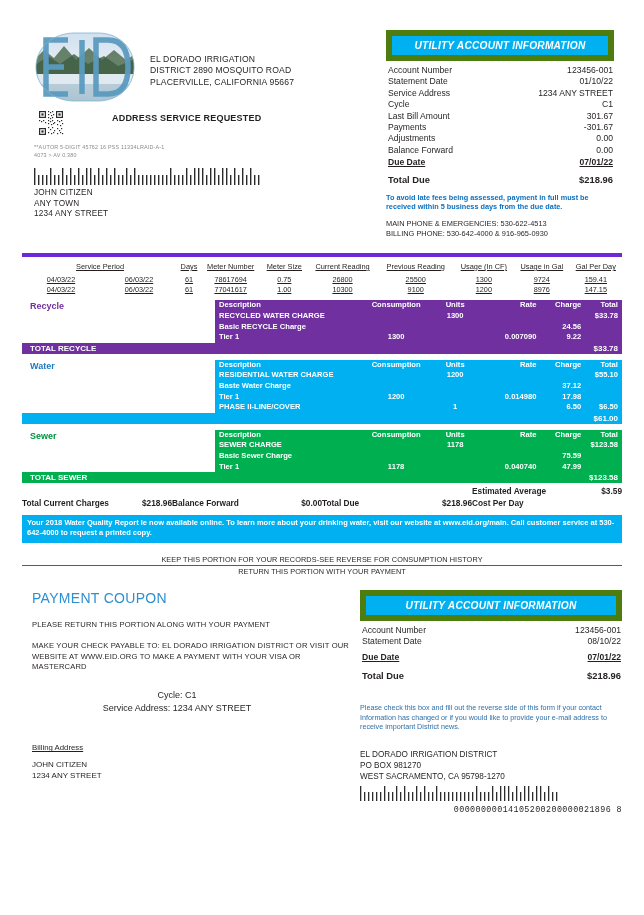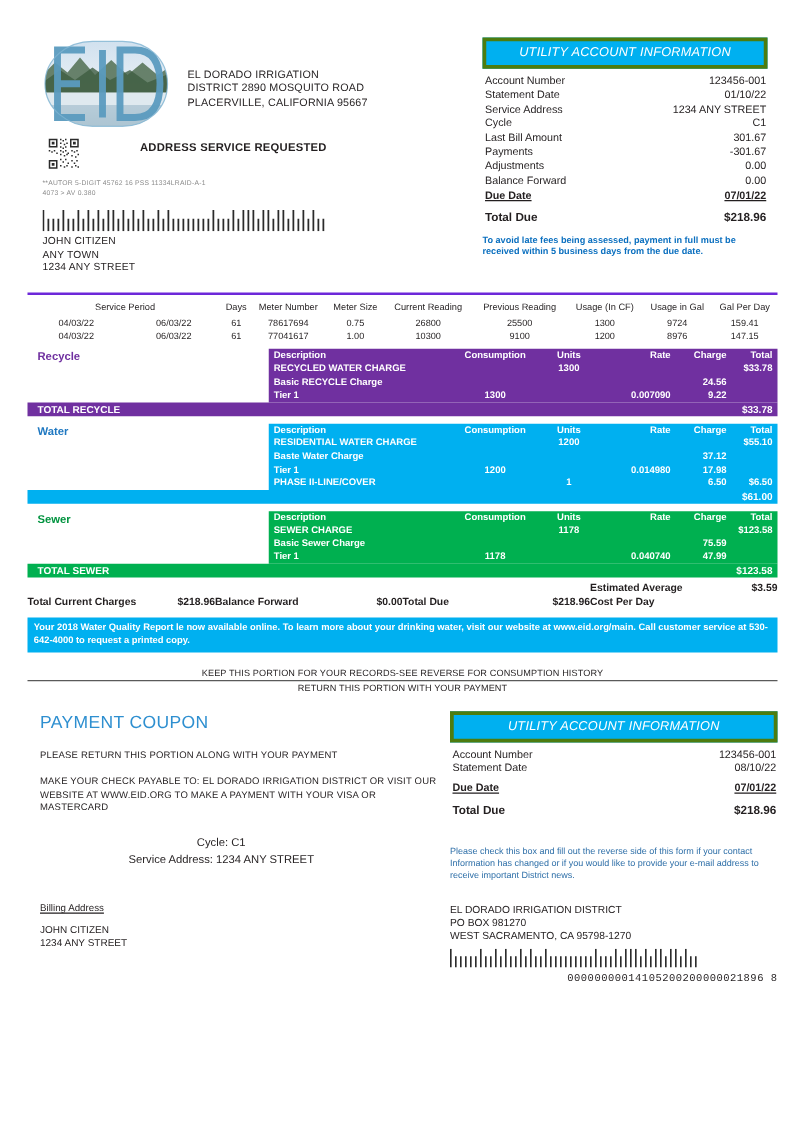--- a/index.html
+++ b/index.html
@@ -28,35 +28,35 @@
 
   .asr { font-weight: bold; font-size: 9px; letter-spacing: .2px; margin: 9px 0 0 48px; }
   .endorse { font-size: 5.4px; color: #8b8b8b; line-height: 8px; margin-top: 7px; letter-spacing:.2px;}
   .barcode { margin-top: 9px; height: 17px; }
   .cust-addr { font-size: 8.2px; line-height: 10.6px; margin-top: 3px; letter-spacing: .2px; }
 
   
   .top-right { width: 228px; margin-left: auto; }
   .uai-header {
     background: #00b0f0; color: #ffffff; text-align: center;
-    font-style: italic; font-weight: normal; font-size: 10.2px;
-    letter-spacing: .2px; padding: 4px 0 4px 0; border: 3px solid #4d7c0f;
+    font-style: italic; font-weight: bold; font-size: 10.2px;
+    letter-spacing: .2px; padding: 4px 0 4px 0; border: 6px solid #4d7c0f;
   }
   .uai-body { padding: 4px 1px 0 2px; }
   .uai-row { display: flex; justify-content: space-between; font-size: 8.6px; line-height: 11.4px; }
   .uai-row .k { text-align: left; }
   .uai-row .v { text-align: right; }
   .uai-row.due { font-weight: bold; margin-top: 1px; }
   .uai-row.due .k, .uai-row.due .v { text-decoration: underline; }
   .uai-row.total { font-weight: bold; font-size: 9.4px; margin-top: 5px; }
   .uai-note { color: #0a6fbf; font-weight: bold; font-size: 7.3px; line-height: 9.4px; margin-top: 8px; }
   .uai-phones { font-size: 7.4px; line-height: 10px; margin-top: 7px; }
 
   
-  .meter-wrap { margin: 14px 22px 0 22px; border-top: 2px solid #6d28d9; padding-top: 3px; }
+  .meter-wrap { margin: 14px 22px 0 22px; border-top: 4px solid #6d28d9; padding-top: 3px; text-decoration: underline; }
   table.meter { width: 100%; border-collapse: collapse; }
   table.meter th { font-size: 7.4px; font-weight: normal; color: #231f20; padding: 2px 0 4px 0; text-align: center; }
   table.meter td { font-size: 7.3px; text-align: center; padding: 0.4px 0; }
   .sp-head { width: 120px; }
 
   
   .charges { margin: 6px 22px 0 22px; }
   .svc { position: relative; }
   .svc-grid { display: flex; gap: 28px; }
   .svc-label { width: 165px; flex: none; padding-top: 1px; font-weight: bold; font-size: 9px; padding-left: 8px; }
@@ -332,20 +332,24 @@
         <div class="uai-row due">
           <span class="k">Due Date</span>
           <span class="v">07/01/22</span>
         </div>
         <div class="uai-row total">
           <span class="k">Total Due</span>
           <span class="v">$218.96</span>
         </div>
       </div>
       <div class="uai-note">To avoid late fees being assessed, payment in full must be received within 5 business days from the due date.</div>
+      <div class="uai-phones">
+        <div>MAIN PHONE &amp; EMERGENCIES: 530-622-4513</div>
+        <div>BILLING PHONE: 530-642-4000 &amp; 916-965-0930</div>
+      </div>
     </div>
   </div>
 
   <div class="meter-wrap">
     <table class="meter">
       <thead>
         <tr>
           <th class="sp-head" colspan="2">Service Period</th>
           <th>Days</th>
           <th>Meter Number</th>

